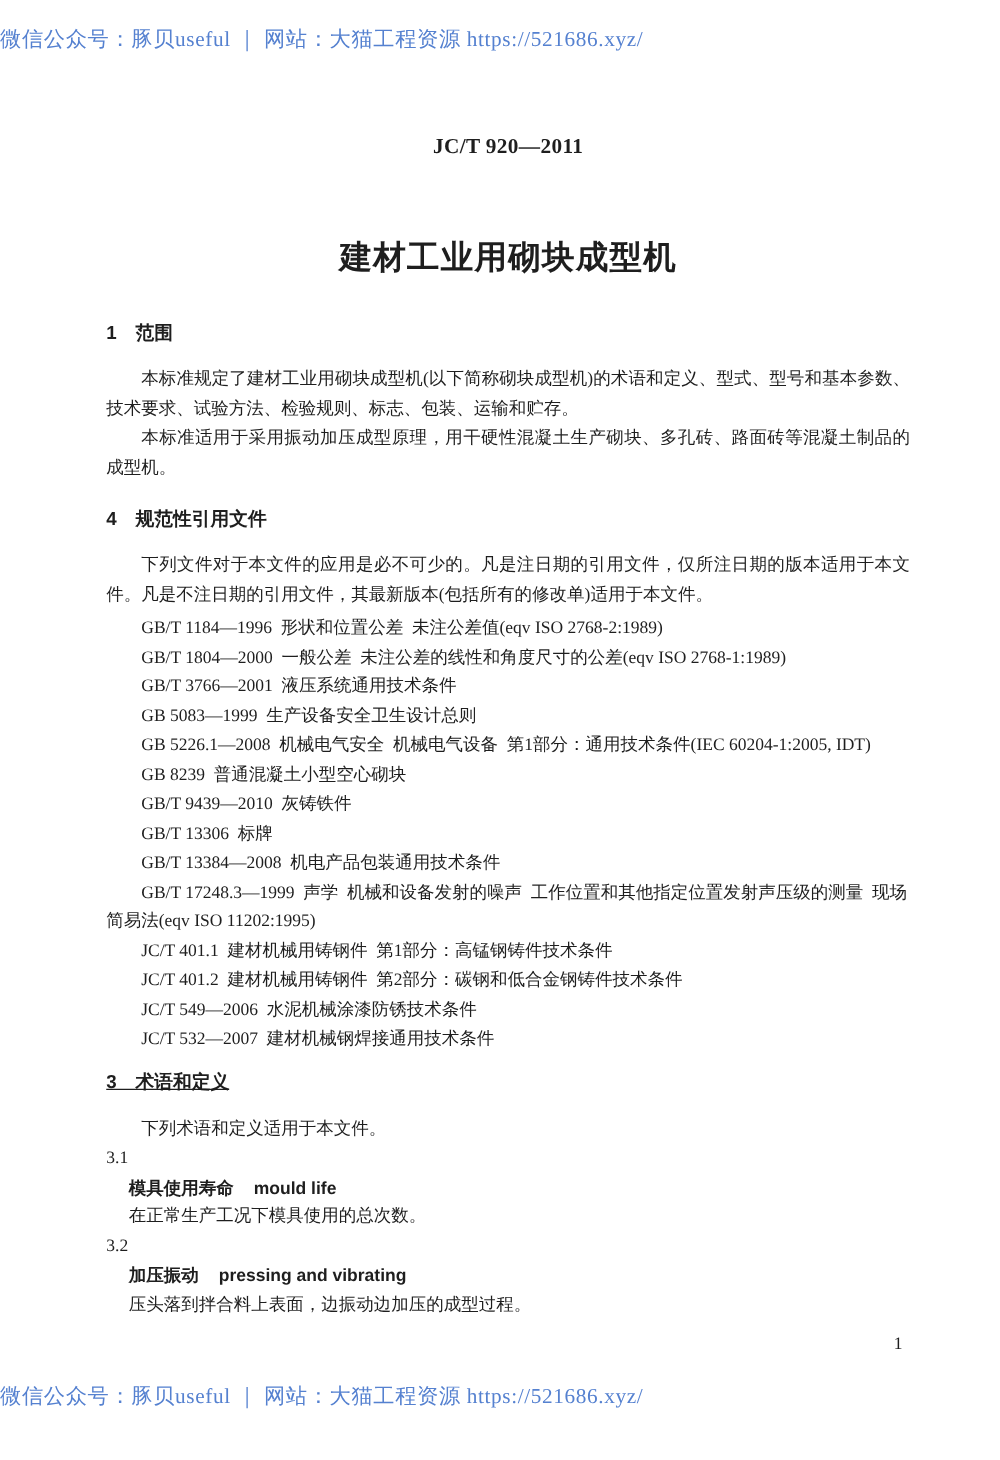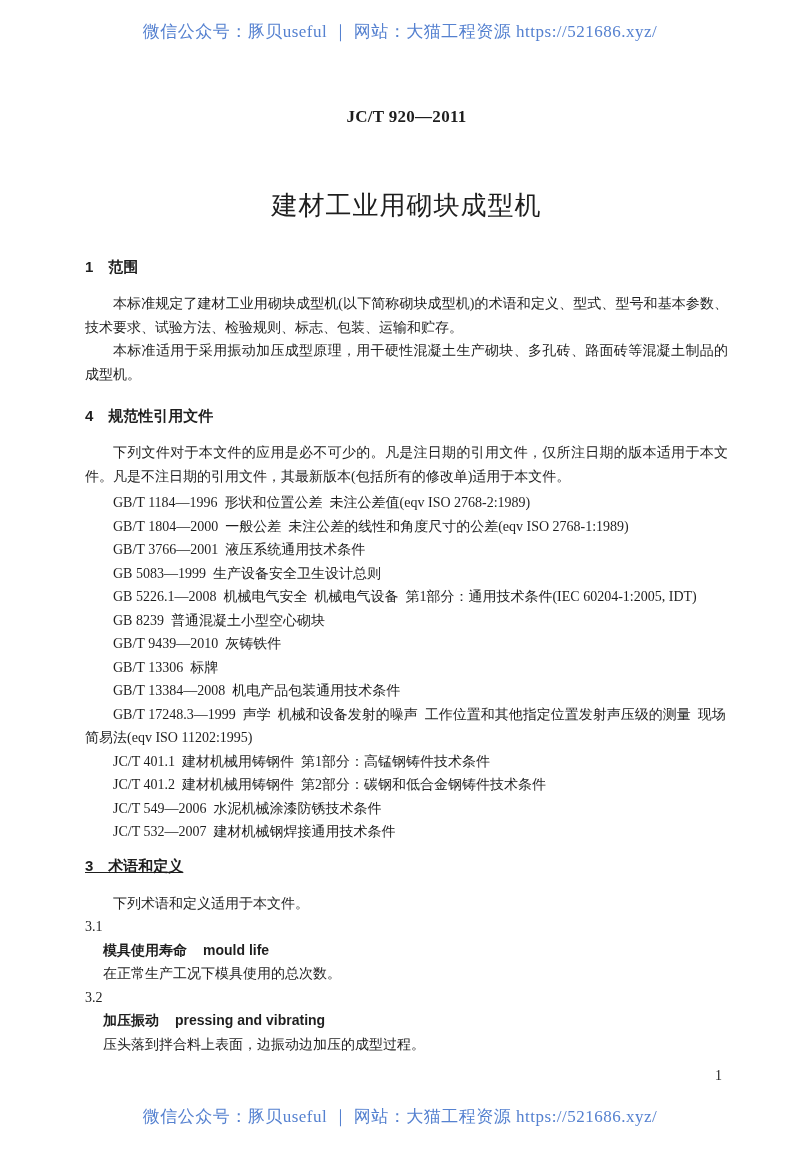--- a/index.html
+++ b/index.html
@@ -7,21 +7,21 @@
     width: 800px; height: 1168px;
     background: #ffffff;
     position: relative;
     font-family: "Liberation Serif", "DejaVu Serif", serif;
     color: #1e1e1e;
     overflow: hidden;
   }
   .watermark {
     position: absolute;
     left: 0; right: 0;
-    text-align: center;
+    text-align: left;
     font-size: 17px;
     color: #5581d0;
     font-family: "Liberation Serif", "DejaVu Serif", serif;
     letter-spacing: 0.5px;
     white-space: pre;
   }
   .watermark.top { top: 20px; }
   .watermark.bottom { top: 1105px; }
   .content {
     position: absolute;
@@ -36,21 +36,21 @@
     text-align: center;
     font-weight: bold;
     font-size: 17px;
     line-height: 20px;
     letter-spacing: 0.3px;
     font-family: "Liberation Serif", "DejaVu Serif", serif;
   }
   .doc-title {
     margin-top: 63px;
     text-align: center;
-    font-weight: normal;
+    font-weight: bold;
     font-size: 26px;
     line-height: 31px;
     font-family: "Liberation Sans", "DejaVu Sans", sans-serif;
     letter-spacing: 1px;
   }
   .sec-heading {
     font-weight: bold;
     font-size: 15px;
     line-height: 20px;
     font-family: "Liberation Sans", "DejaVu Sans", sans-serif;

